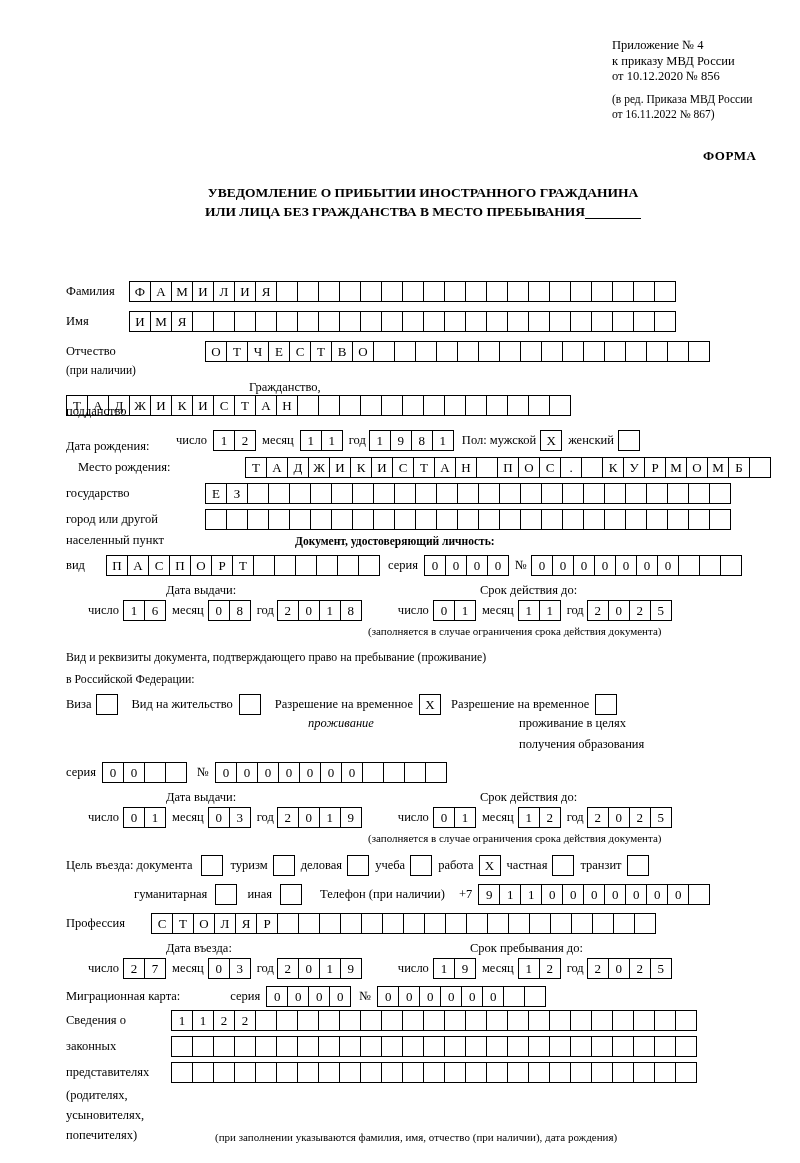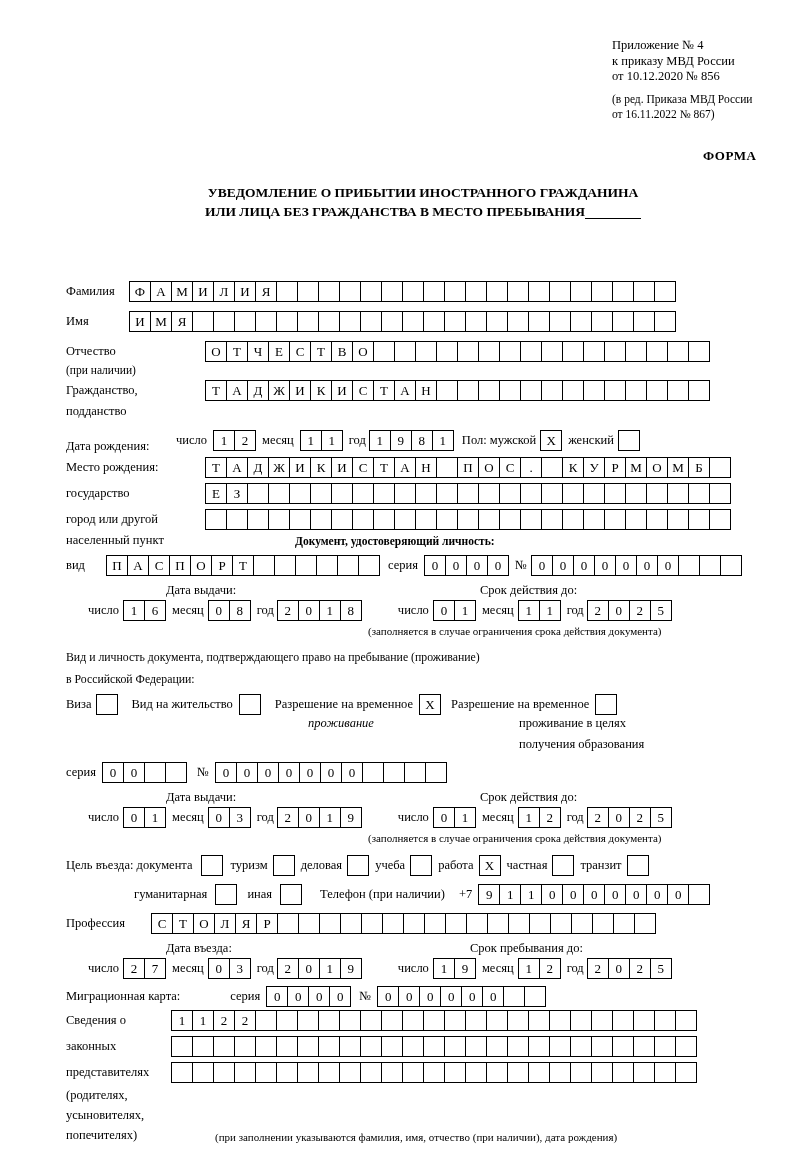--- a/index.html
+++ b/index.html
@@ -157,21 +157,21 @@
         <span class="bx"></span>
         <span class="bx"></span>
         <span class="bx"></span>
         <span class="bx"></span>
       </span>
   </div>
   <div class="row" style="left:66px;top:364px;">
     <span class="lbl sm">(при наличии)</span>
   </div>
 
-  <div class="row" style="left:66px;top:380px;">
+  <div class="row" style="left:66px;top:380px;flex-direction:column;">
     <span class="lbl" style="width:139px;">Гражданство,</span>
     <span class="boxes" id="citz-boxes">
         <span class="bx">Т</span>
         <span class="bx">А</span>
         <span class="bx">Д</span>
         <span class="bx">Ж</span>
         <span class="bx">И</span>
         <span class="bx">К</span>
         <span class="bx">И</span>
         <span class="bx">С</span>
@@ -215,21 +215,21 @@
         <span class="bx">9</span>
         <span class="bx">8</span>
         <span class="bx">1</span>
       </span>
     <span class="lbl" style="margin-left:8px;">Пол: мужской</span>
     <span class="chk" style="margin-left:4px;">Х</span>
     <span class="lbl" style="margin-left:6px;">женский</span>
     <span class="chk" style="margin-left:4px;"></span>
   </div>
 
-  <div class="row" style="left:66px;top:457px;">
+  <div class="row" style="left:78px;top:457px;gap:28px;">
     <span class="lbl" style="width:139px;">Место рождения:</span>
     <span class="boxes" id="bp1">
         <span class="bx">Т</span>
         <span class="bx">А</span>
         <span class="bx">Д</span>
         <span class="bx">Ж</span>
         <span class="bx">И</span>
         <span class="bx">К</span>
         <span class="bx">И</span>
         <span class="bx">С</span>
@@ -399,21 +399,21 @@
         <span class="bx">2</span>
         <span class="bx">0</span>
         <span class="bx">2</span>
         <span class="bx">5</span>
       </span>
   </div>
 
   <div class="center-note" style="left:368px;top:625px;">(заполняется в случае ограничения срока действия документа)</div>
 
   <div class="row" style="left:66px;top:650px;">
-    <span class="lbl" style="font-size:11.8px;">Вид и личность документа, подтверждающего право на пребывание (проживание)</span>
+    <span class="lbl" style="font-size:11.8px;">Вид и реквизиты документа, подтверждающего право на пребывание (проживание)</span>
   </div>
   <div class="row" style="left:66px;top:672px;">
     <span class="lbl" style="font-size:11.8px;">в Российской Федерации:</span>
   </div>
 
   <div class="row" style="left:66px;top:694px;">
     <span class="lbl">Виза</span>
     <span class="chk" style="margin-left:4px;"></span>
     <span class="lbl" style="margin-left:14px;">Вид на жительство</span>
     <span class="chk" style="margin-left:6px;"></span>

